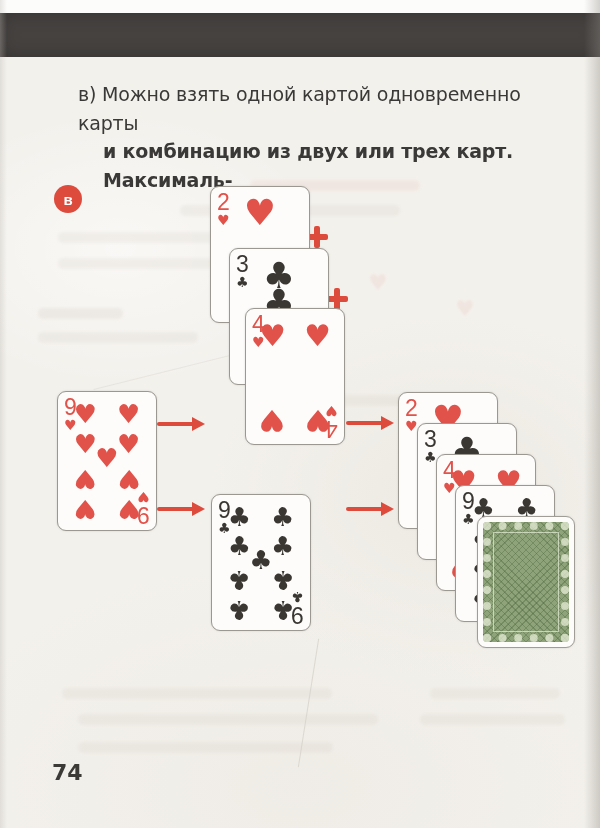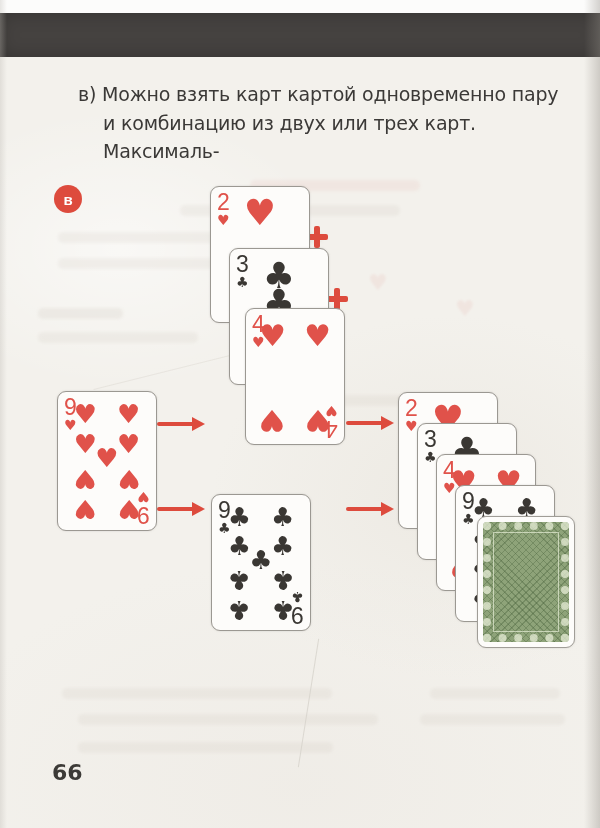--- a/index.html
+++ b/index.html
@@ -11,21 +11,21 @@
           radial-gradient(ellipse 500px 300px at 50% 95%, rgba(236,232,226,.5), transparent 75%);
         font-family:"Liberation Sans", sans-serif;}
   .top-white{position:absolute;left:0;top:0;width:600px;height:13px;background:#fcfcfb;}
   .top-bar{position:absolute;left:0;top:13px;width:600px;height:44px;background:var(--bar,#454240);
            box-shadow:inset 0 0 18px rgba(0,0,0,.25);}
   
   .heading{position:absolute;left:78px;top:80px;width:500px;margin:0;
            font-family:"DejaVu Sans", sans-serif;font-size:19px;line-height:28.5px;
            color:#3b3937;letter-spacing:-0.2px;}
   .heading .line{display:block;}
-  .heading .l2,.heading .l3{margin-left:25px;}
+  .heading .l2,.heading .l3{margin-left:25px;font-weight:bold;}
   
   .badge{position:absolute;left:54px;top:185px;width:28px;height:28px;border-radius:50%;
          background:var(--accent,#e0524a);display:flex;align-items:center;justify-content:center;}
   .badge span{color:#fff;font-size:15px;font-weight:bold;line-height:1;}
   
   #diagram{position:absolute;left:0;top:0;width:600px;height:828px;z-index:2;}
   .card{position:absolute;width:100px;height:137px;background:#fdfcfa;
         border:1.5px solid #9b9892;border-radius:9px;box-sizing:border-box;
         box-shadow:0 0 2px rgba(120,115,108,.25);}
   .idx{position:absolute;display:flex;flex-direction:column;align-items:center;line-height:1;}
@@ -98,21 +98,21 @@
     <div class="ghost" style="left:420px;top:714px;width:145px;"></div>
     <div class="ghost" style="left:78px;top:742px;width:255px;"></div>
     <div class="ghost pink" style="left:250px;top:180px;width:170px;"></div>
     <span class="gheart" style="left:368px;top:270px;font-size:22px;">♥</span>
     <span class="gheart" style="left:455px;top:296px;font-size:22px;">♥</span>
     <div class="crease" style="left:308px;top:638px;width:1px;height:130px;transform:rotate(9deg);"></div>
     <div class="crease" style="left:90px;top:360px;width:240px;height:1px;transform:rotate(-14deg);opacity:.4;"></div>
   </div>
 
   <p class="heading">
-    <span class="line l1">в) Можно взять карт картой одновременно пару</span>
+    <span class="line l1">в) Можно взять одной картой одновременно карты</span>
     <span class="line l2">и комбинацию из двух или трех карт. Максималь-</span>
   </p>
 
   <div class="badge">
     <span>в</span>
   </div>
 
   <div id="diagram">
     <div class="plus p1"></div>
     <div class="plus p2"></div>
@@ -253,17 +253,17 @@
         <span class="pip blk inv" style="left:28%;top:63%;font-size:26px">♣</span>
         <span class="pip blk inv" style="left:72%;top:63%;font-size:26px">♣</span>
         <span class="pip blk inv" style="left:28%;top:85%;font-size:26px">♣</span>
         <span class="pip blk inv" style="left:72%;top:85%;font-size:26px">♣</span>
       </div>
       <div class="card back" style="left: 477px; top: 516px;">
         <div class="green"></div>
       </div>
     </div>
 
-  <div class="pagenum">66</div>
+  <div class="pagenum">74</div>
 
   <div class="edge-l"></div>
   <div class="edge-r"></div>
 </div>
 
 </body></html>

